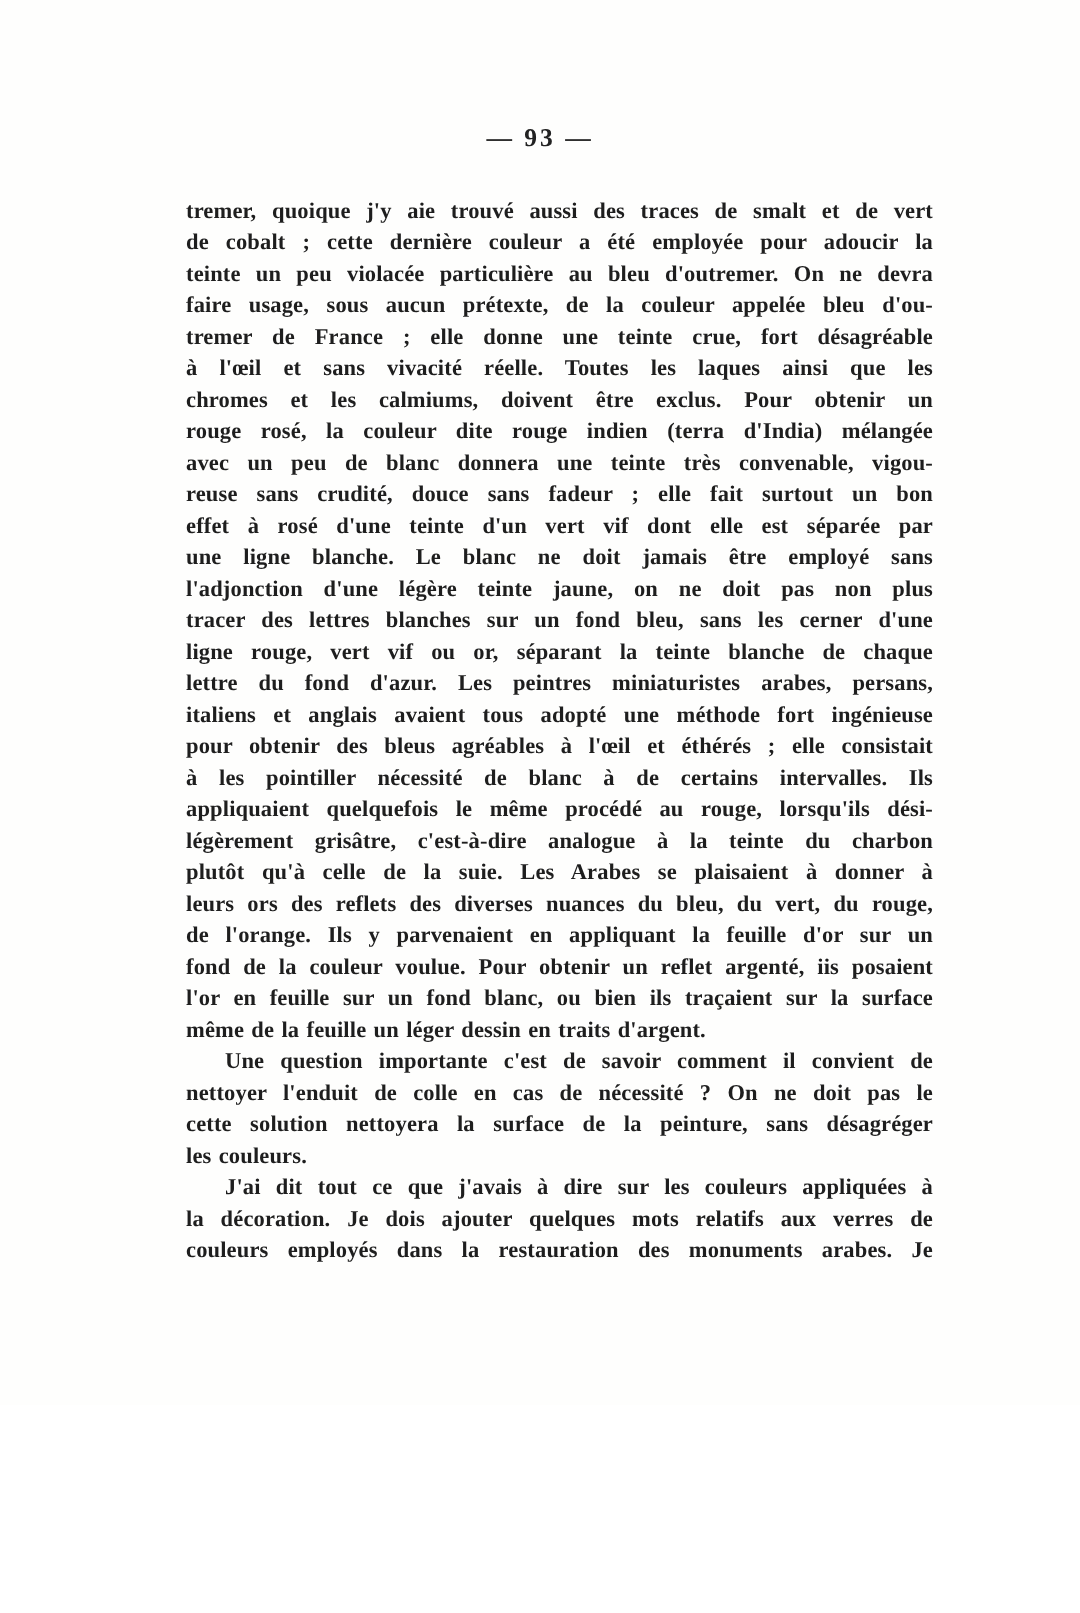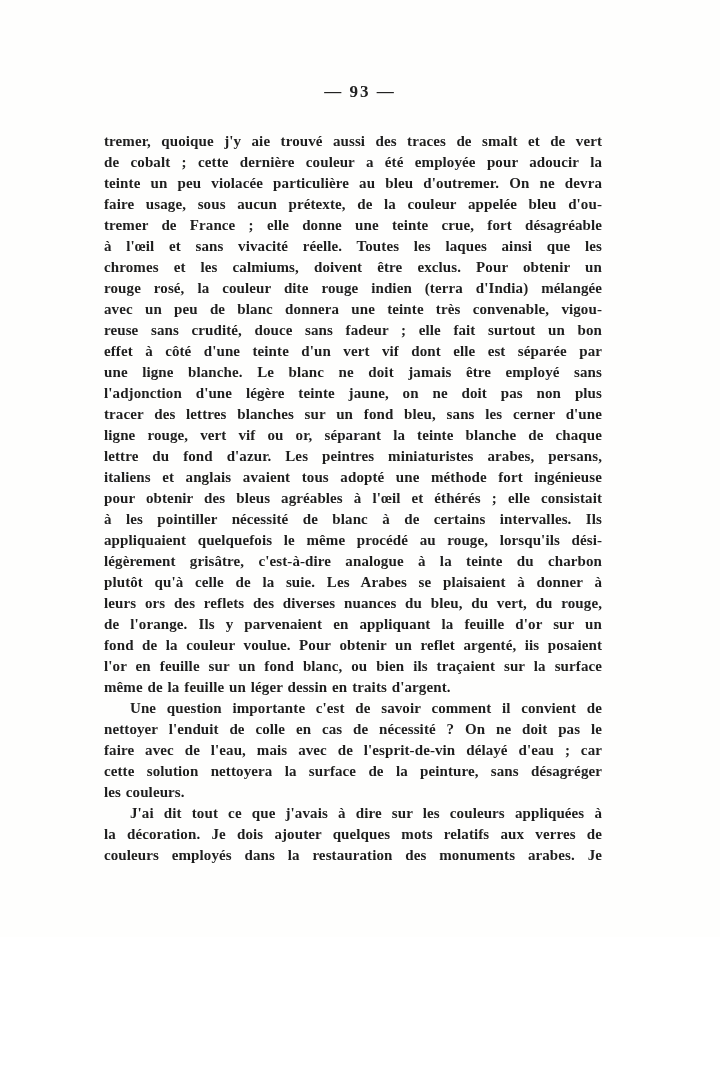--- a/index.html
+++ b/index.html
@@ -22,21 +22,21 @@
     left: 0;
     right: 0;
     text-align: center;
     font-weight: 700;
     font-size: 17px;
     letter-spacing: 2px;
     color: #222;
   }
   .text-block {
     position: absolute;
-    left: 104px;
+    left: 124px;
     top: 131px;
     width: 498px;
   }
   .text-line {
     font-size: 15px;
     font-weight: 700;
     line-height: 21px;
     height: 21px;
     text-align: justify;
     text-align-last: justify;
@@ -61,39 +61,38 @@
       <div class="text-line">tremer, quoique j'y aie trouvé aussi des traces de smalt et de vert</div>
       <div class="text-line">de cobalt ;  cette dernière couleur a été employée pour adoucir la</div>
       <div class="text-line">teinte un peu violacée particulière au bleu d'outremer. On ne devra</div>
       <div class="text-line">faire usage, sous aucun prétexte, de la couleur appelée bleu d'ou-</div>
       <div class="text-line">tremer de France ;  elle donne une  teinte crue, fort désagréable</div>
       <div class="text-line">à l'œil et sans vivacité réelle.  Toutes les laques ainsi que les</div>
       <div class="text-line">chromes et les calmiums, doivent être exclus. Pour obtenir un</div>
       <div class="text-line">rouge rosé, la couleur dite rouge indien (terra d'India) mélangée</div>
       <div class="text-line">avec un peu de blanc donnera une teinte très convenable, vigou-</div>
       <div class="text-line">reuse sans crudité, douce sans fadeur ; elle fait surtout un bon</div>
-      <div class="text-line">effet à côté d'une teinte d'un vert vif dont elle est séparée par</div>
+      <div class="text-line">effet à rosé d'une teinte d'un vert vif dont elle est séparée par</div>
       <div class="text-line">une ligne blanche. Le blanc ne doit jamais être employé sans</div>
       <div class="text-line">l'adjonction d'une légère teinte jaune, on ne doit pas non plus</div>
       <div class="text-line">tracer des lettres blanches sur un fond bleu, sans les cerner d'une</div>
       <div class="text-line">ligne rouge, vert vif ou or, séparant la teinte blanche de chaque</div>
       <div class="text-line">lettre du fond d'azur. Les peintres miniaturistes arabes, persans,</div>
       <div class="text-line">italiens et anglais avaient tous adopté une méthode fort ingénieuse</div>
       <div class="text-line">pour obtenir des bleus agréables à l'œil et éthérés ; elle consistait</div>
       <div class="text-line">à les pointiller nécessité de blanc à de certains intervalles. Ils</div>
       <div class="text-line">appliquaient quelquefois le même procédé au rouge, lorsqu'ils dési-</div>
       <div class="text-line">légèrement grisâtre, c'est-à-dire analogue à la teinte du charbon</div>
       <div class="text-line">plutôt qu'à celle de la suie. Les Arabes se plaisaient à donner à</div>
       <div class="text-line">leurs ors des reflets des diverses nuances du bleu, du vert, du rouge,</div>
       <div class="text-line">de l'orange. Ils y parvenaient en appliquant la feuille d'or sur un</div>
       <div class="text-line">fond de la couleur voulue. Pour obtenir un reflet argenté, iis posaient</div>
       <div class="text-line">l'or en feuille sur un fond blanc, ou bien ils traçaient sur la surface</div>
       <div class="text-line no-just">même de la feuille un léger dessin en traits d'argent.</div>
       <div class="text-line indent">Une question importante c'est de savoir comment il convient de</div>
       <div class="text-line">nettoyer l'enduit de colle  en cas de nécessité ? On ne doit pas le</div>
-      <div class="text-line">faire avec de l'eau, mais avec de l'esprit-de-vin délayé d'eau ; car</div>
       <div class="text-line">cette solution nettoyera la surface de la peinture, sans désagréger</div>
       <div class="text-line no-just">les couleurs.</div>
       <div class="text-line indent">J'ai dit tout ce que j'avais à dire sur les couleurs appliquées à</div>
       <div class="text-line">la décoration. Je dois ajouter quelques mots relatifs aux verres de</div>
       <div class="text-line">couleurs employés dans la restauration des monuments arabes. Je</div>
     </div>
 </div>
 
 </body></html>

